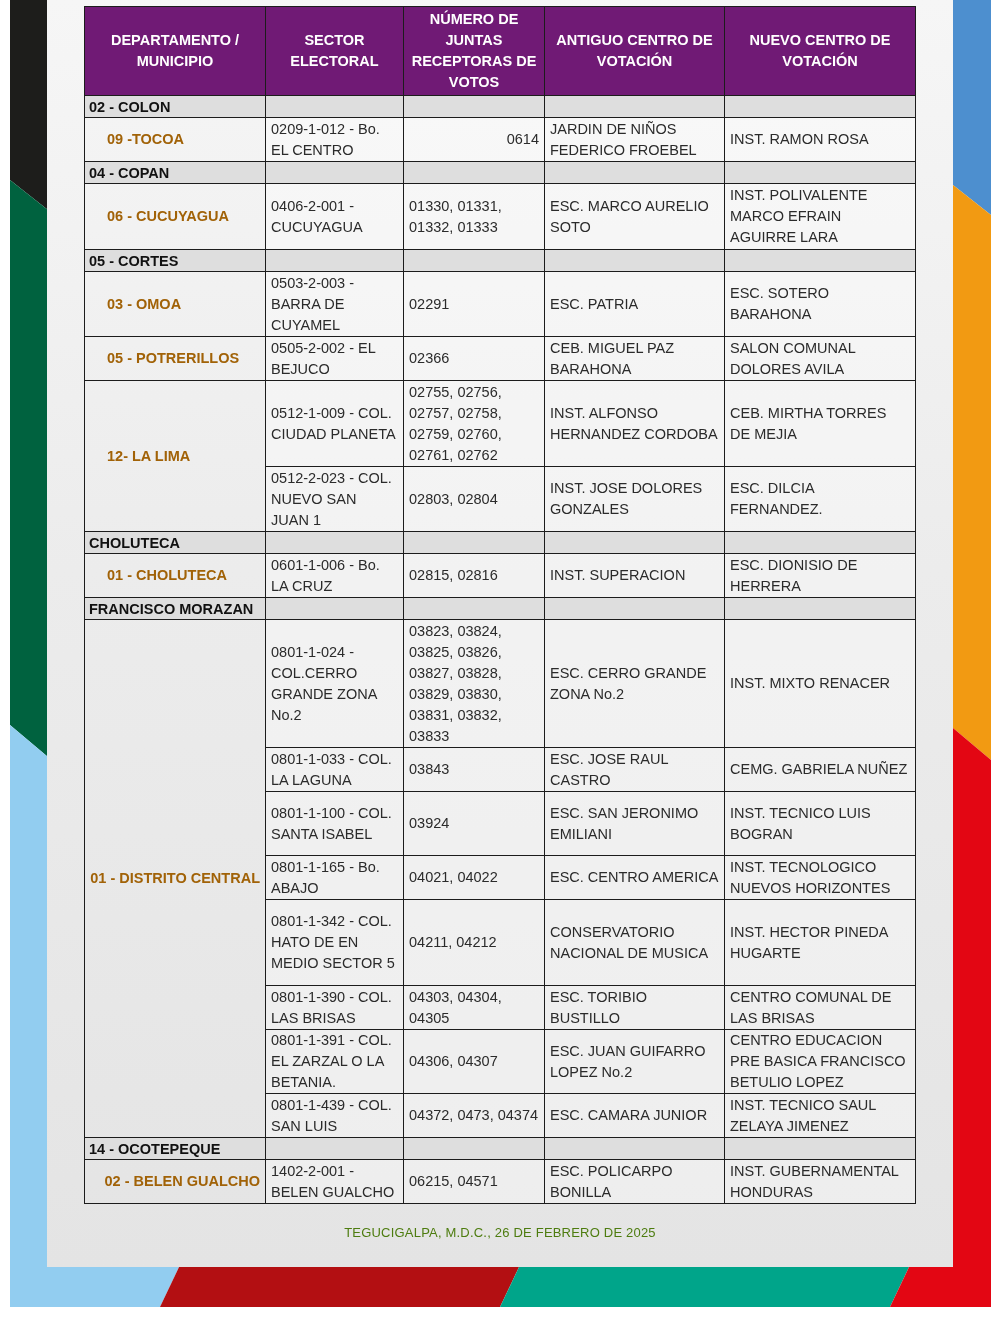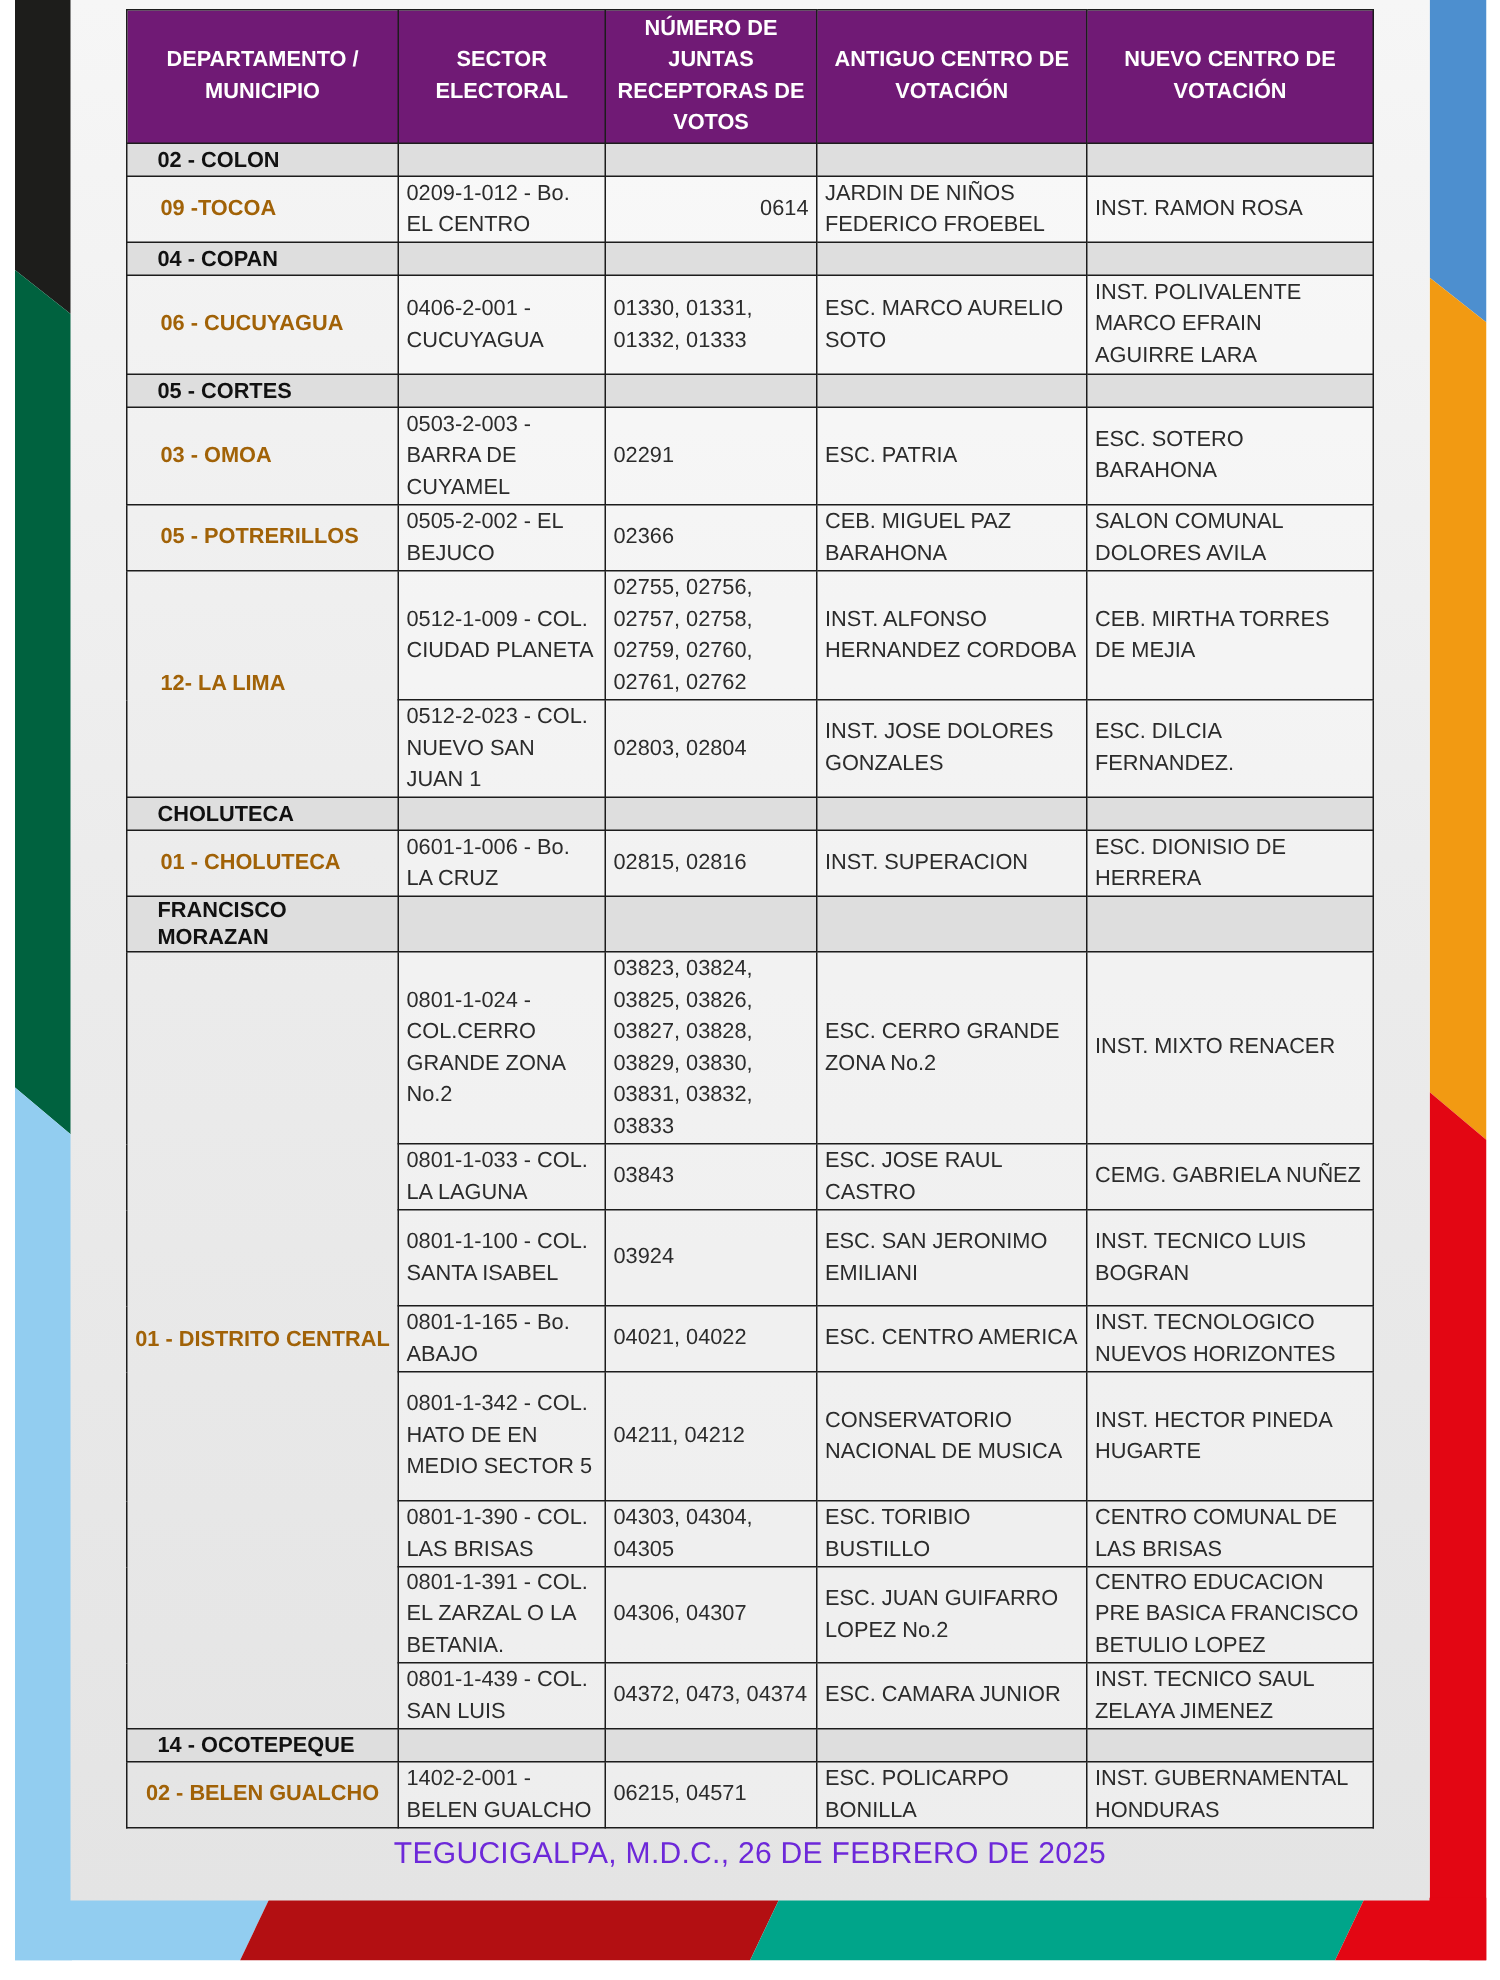--- a/index.html
+++ b/index.html
@@ -24,29 +24,29 @@
     }
     table.relocation th, table.relocation td {
       border: 1.5px solid #1c1c1c; vertical-align: middle;
     }
     table.relocation thead th {
       background: #701a75; color: #fff; font-weight: bold; text-align: center;
       font-size: 14.5px; line-height: 21px; padding: 2px 4px; height: 86px;
     }
     td { padding: 0 5px; line-height: 21px; }
     tr.dept td { background: #dedede; height: 22px; line-height: 18px; }
-    tr.dept td.dept-name { font-weight: bold; color: #111; padding-left: 20px; }
+    tr.dept td.dept-name { font-weight: bold; color: #111; padding-left: 4px; }
     td.muni { font-weight: bold; color: #a16207; padding-left: 22px; }
-    td.muni.center { text-align: center; padding-left: 5px; }
+    td.muni.center { text-align: right; padding-left: 5px; }
     td.center { text-align: right; }
     td.cell { background: rgba(255,255,255,0.35); }
 
     .footer-note {
       position: absolute; left: 47px; width: 906px; top: 1225px; text-align: center;
-      font-size: 20px; color: #6d28d9; letter-spacing: 0.2px;
+      font-size: 13px; color: #4d7c0f; letter-spacing: 0.2px;
     }
   </style>
 </head>
 <body>
 
 <svg class="stripe left-stripe" viewBox="0 0 38 1307" preserveAspectRatio="none">
   <polygon points="0,0 38,0 38,210 0,180" fill="#1d1d1b"></polygon>
   <polygon points="0,180 38,210 38,757 0,725" fill="#00623f"></polygon>
   <polygon points="0,725 38,757 38,1307 0,1307" fill="#92cdf0"></polygon>
 </svg>

